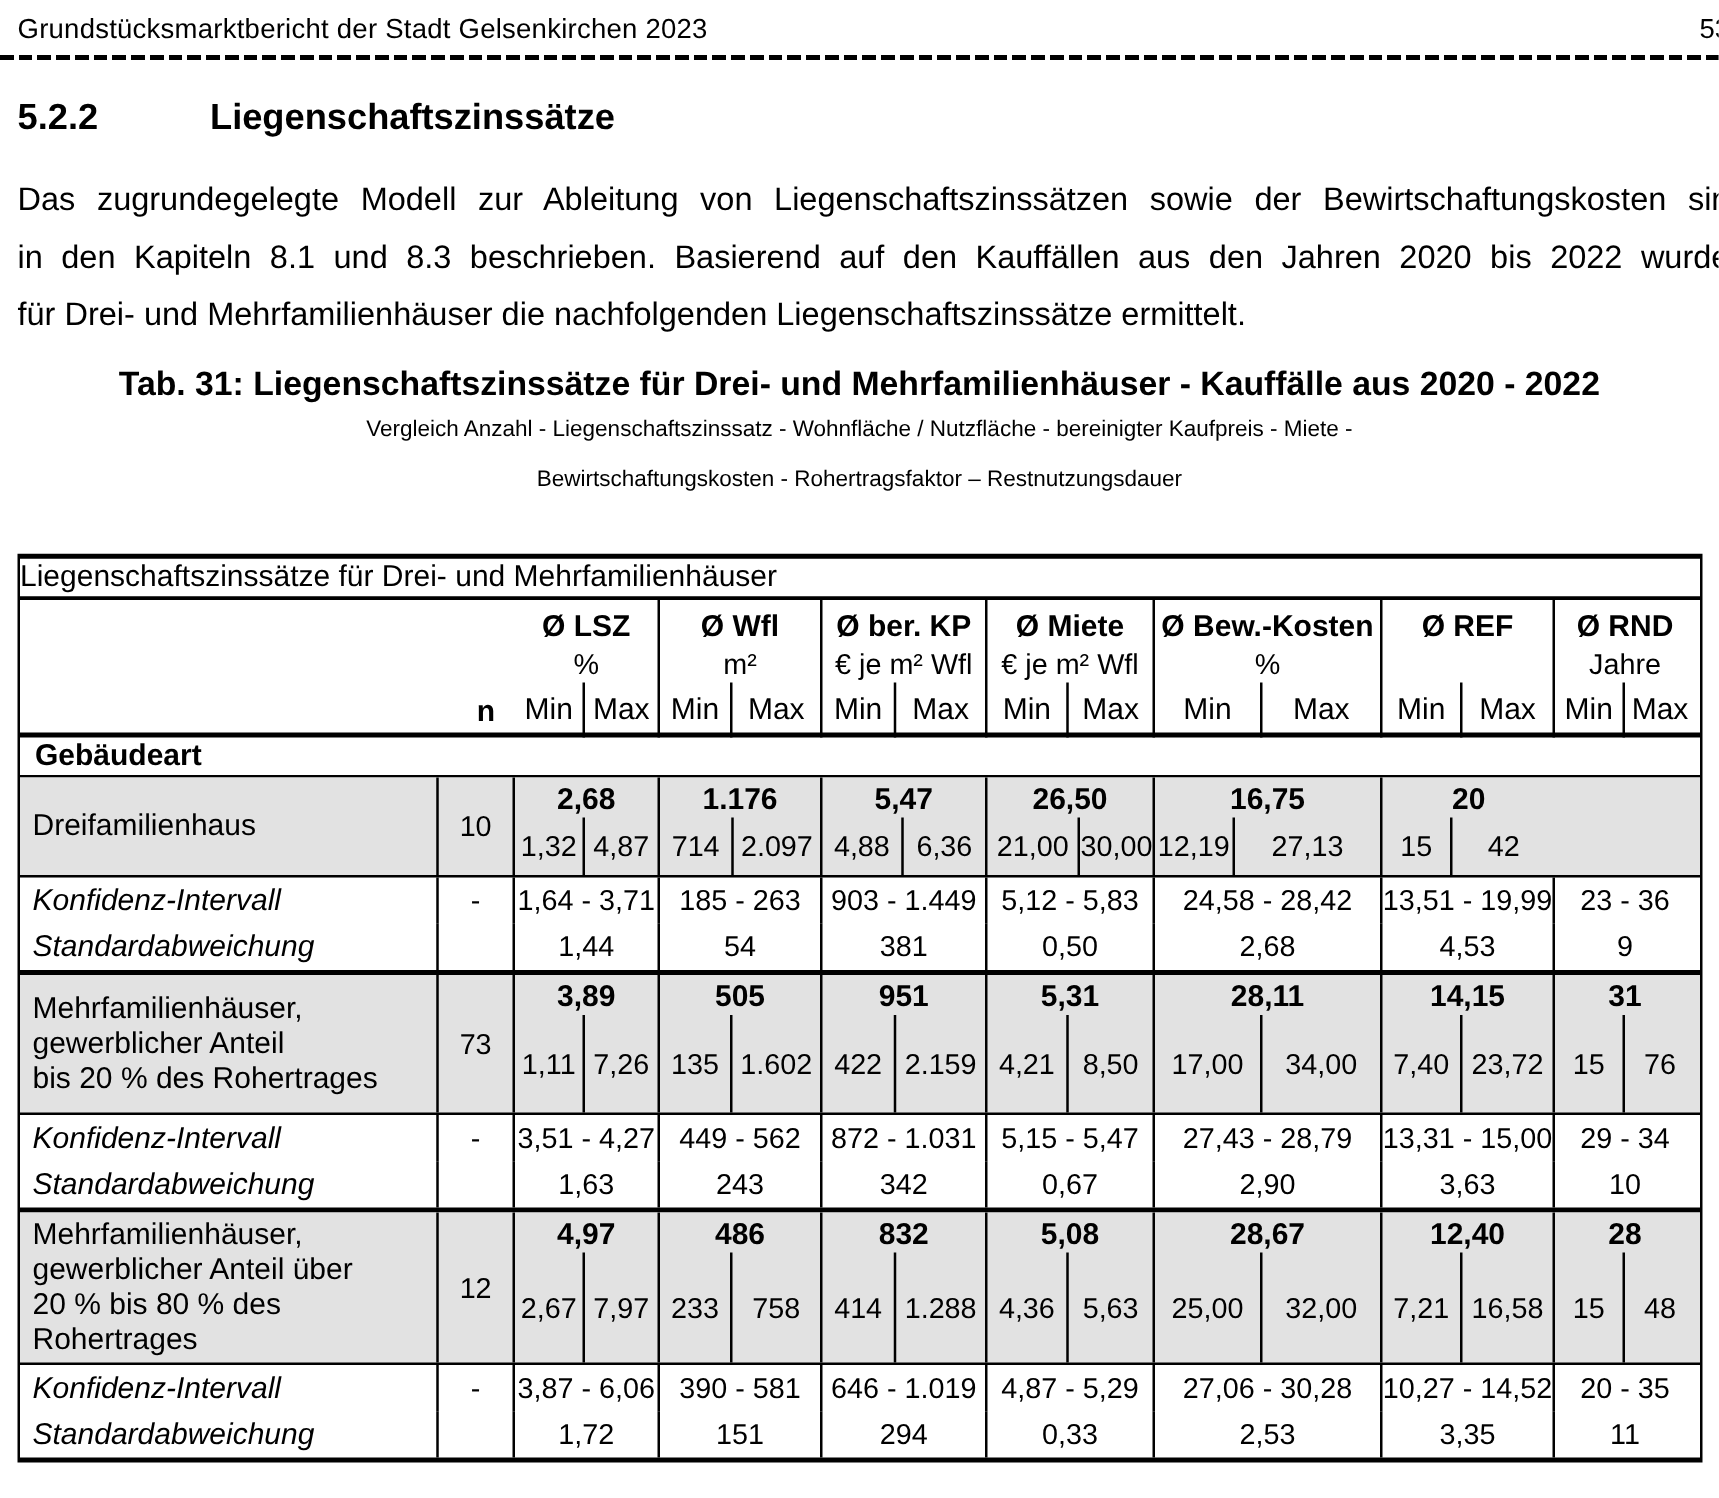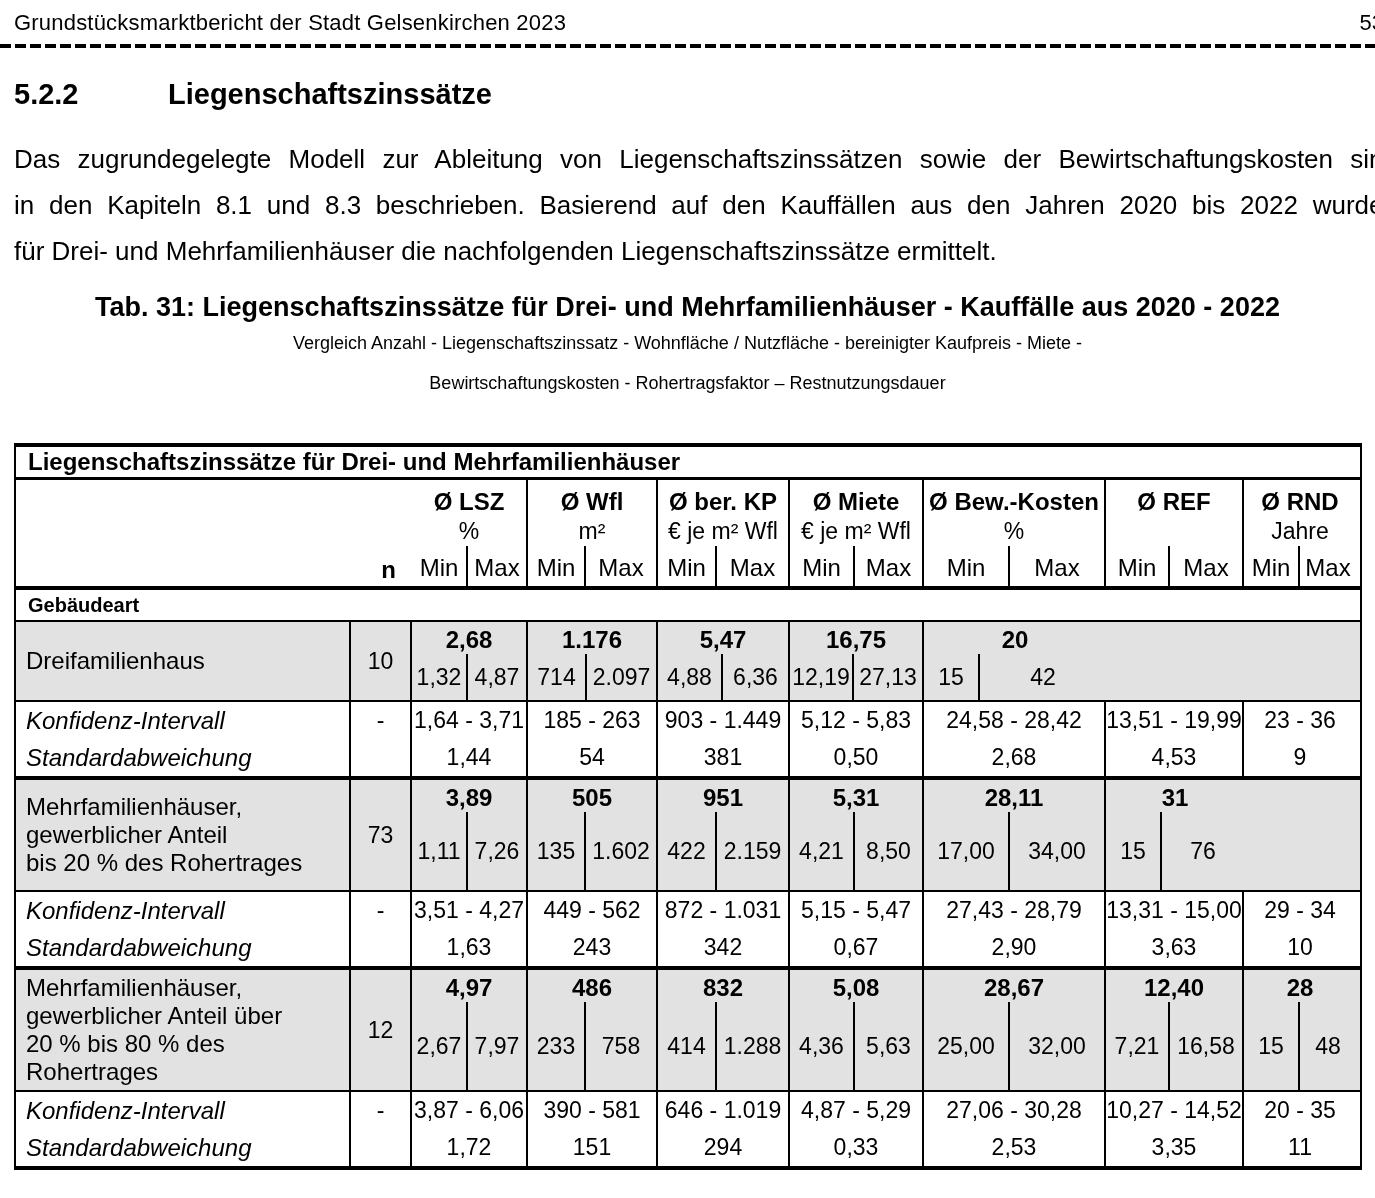--- a/index.html
+++ b/index.html
@@ -27,37 +27,37 @@
   .caption .cap-title{font-size:27px;font-weight:bold;}
   .caption .cap-sub{font-size:18px;line-height:40px}
 
   
   .tbl{position:absolute;left:14px;top:443px;width:1348px;
     border:2px solid #000;border-top:4px solid #000;border-bottom:4px solid #000;
     --cols:333px 63px 54px 62px 56px 74px 57px 75px 63px 71px 84px 98px 62px 76px 54px 58px}
   .trow{display:grid;grid-template-columns:var(--cols)}
 
   .r-title{height:33px;border-bottom:3px solid #000}
-  .r-title .tcell{grid-column:1/-1;display:flex;align-items:center;padding-left:12px;
-    font-size:24px;font-weight:bold}
+  .r-title .tcell{grid-column:1/-1;display:flex;align-items:center;
+    font-size:24px;font-weight:normal}
 
   .r-head{height:110px;border-bottom:4px solid #000}
   .hleft{grid-column:span 2;display:flex;align-items:flex-end;justify-content:flex-end;
     padding:0 16px 6px 0;font-size:24px;font-weight:bold}
   .hg{grid-column:span 2;display:flex;flex-direction:column;border-right:2px solid #000}
   .hg:last-child{border-right:none}
   .hg .gname{height:38px;padding-top:8px;text-align:center;font-size:24px;font-weight:bold}
   .hg .gunit{height:28px;text-align:center;font-size:23px}
   .hg .gmm{height:44px;display:flex}
   .gmm .mn{display:flex;align-items:center;justify-content:center;font-size:24px}
   .gmm .mx{flex:1;border-left:2px solid #000;display:flex;align-items:center;justify-content:center;font-size:24px}
 
   .r-section{height:32px;border-bottom:2px solid #000}
   .r-section .scell{grid-column:1/-1;display:flex;align-items:center;padding-left:12px;
-    font-size:20px;font-weight:bold}
+    font-size:24px;font-weight:bold}
 
   .r-data{background:#e2e2e2;border-bottom:2px solid #000}
   .r-data.h80{height:80px}.r-data.h112{height:112px}.r-data.h122{height:122px}
   .dlbl{display:flex;align-items:center;padding:0 10px;font-size:24px;line-height:28px;white-space:pre-line}
   .ncell{border-left:2px solid #000;border-right:2px solid #000;display:flex;
     align-items:center;justify-content:center;font-size:23px}
   .stat{grid-column:span 2;border-right:2px solid #000;display:flex;flex-direction:column}
   .stat:last-child{border-right:none}
   .stat .mean{height:32px;padding-top:4px;text-align:center;font-size:24px;font-weight:bold}
   .stat .mm{flex:1;display:flex}
@@ -189,20 +189,27 @@
           <div class="mx">2.097</div>
         </div>
       </div>
     <div class="stat g4">
         <div class="mean">5,47</div>
         <div class="mm">
           <div class="mn">4,88</div>
           <div class="mx">6,36</div>
         </div>
       </div>
+    <div class="stat g5">
+        <div class="mean">26,50</div>
+        <div class="mm">
+          <div class="mn">21,00</div>
+          <div class="mx">30,00</div>
+        </div>
+      </div>
     <div class="stat g6">
         <div class="mean">16,75</div>
         <div class="mm">
           <div class="mn">12,19</div>
           <div class="mx">27,13</div>
         </div>
       </div>
     <div class="stat g7">
         <div class="mean">20</div>
         <div class="mm">
@@ -269,20 +276,27 @@
           <div class="mx">8,50</div>
         </div>
       </div>
     <div class="stat g5">
         <div class="mean">28,11</div>
         <div class="mm">
           <div class="mn">17,00</div>
           <div class="mx">34,00</div>
         </div>
       </div>
+    <div class="stat g6">
+        <div class="mean">14,15</div>
+        <div class="mm">
+          <div class="mn">7,40</div>
+          <div class="mx">23,72</div>
+        </div>
+      </div>
     <div class="stat g7">
         <div class="mean">31</div>
         <div class="mm">
           <div class="mn">15</div>
           <div class="mx">76</div>
         </div>
       </div>
   </div>
   <div class="kiblock">
     <div class="trow r-ki">

